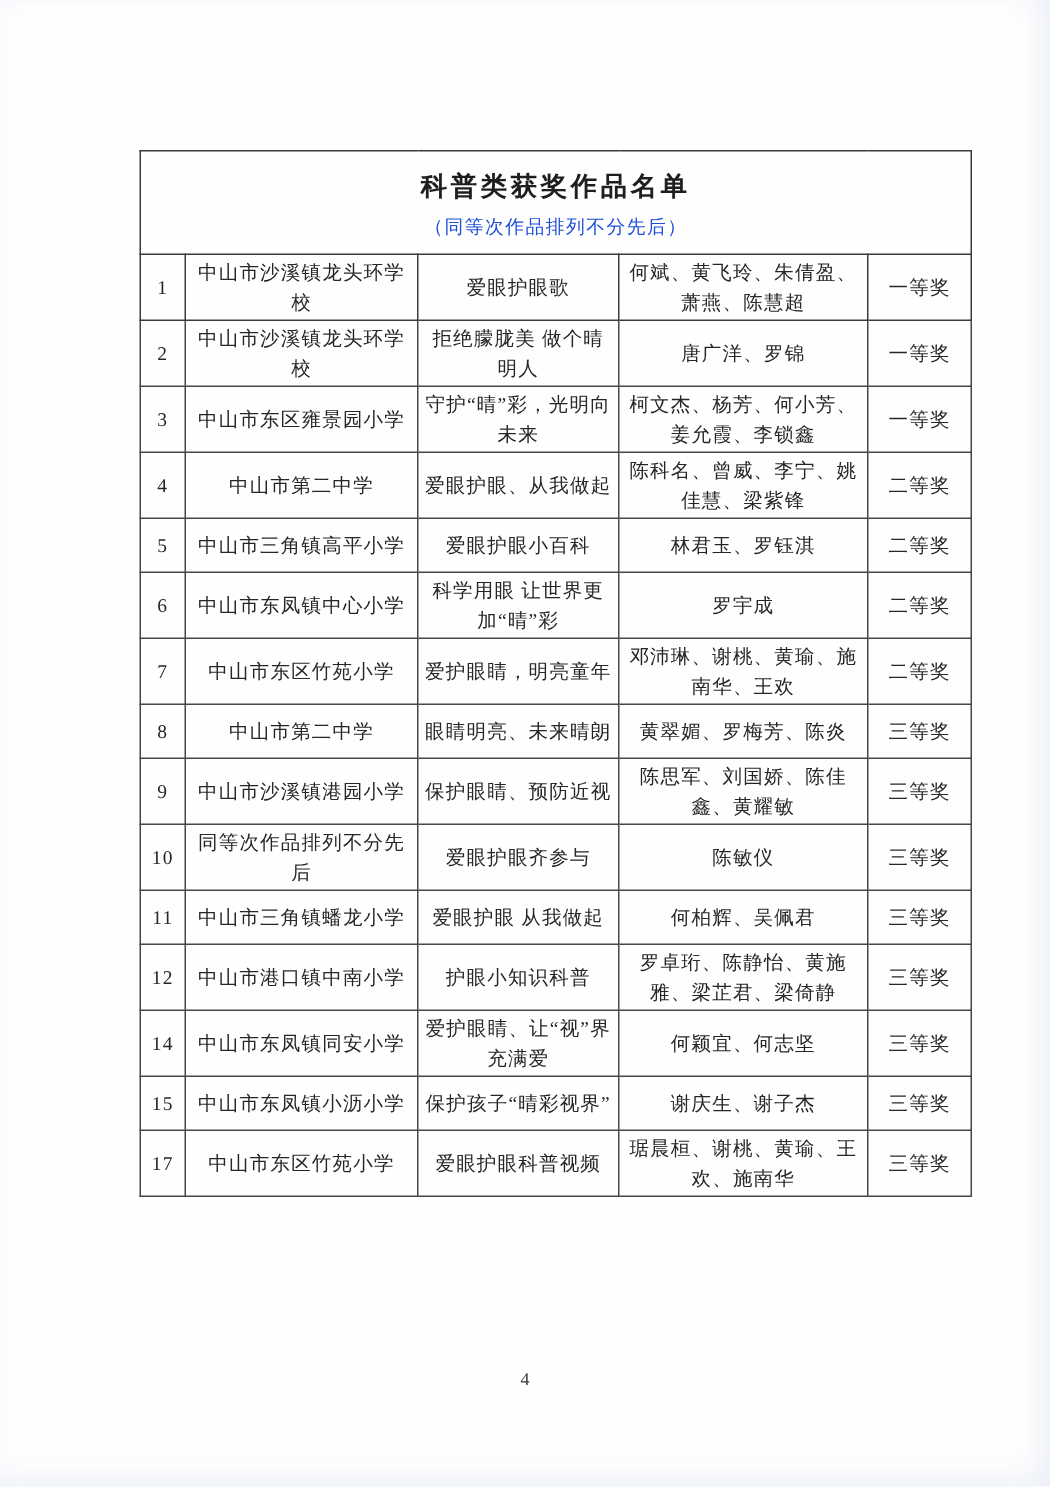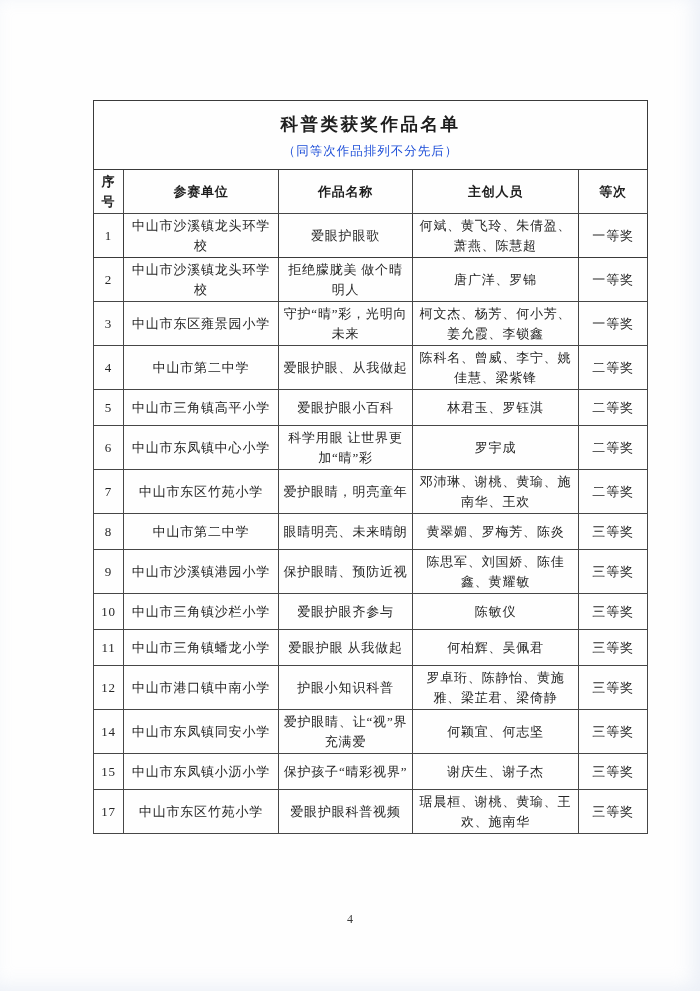--- a/index.html
+++ b/index.html
@@ -92,27 +92,20 @@
       <col style="width:166px">
       <col style="width:69px">
     </colgroup>
     <thead>
       <tr>
         <td class="title-cell" colspan="5">
           <div class="doc-title">科普类获奖作品名单</div>
           <div class="doc-subtitle">（同等次作品排列不分先后）</div>
         </td>
       </tr>
-      <tr class="header-row" id="header-row">
-          <th>序号</th>
-          <th>参赛单位</th>
-          <th>作品名称</th>
-          <th>主创人员</th>
-          <th>等次</th>
-        </tr>
     </thead>
     <tbody id="table-body">
         <tr class="data-row">
           <td>1</td>
           <td>中山市沙溪镇龙头环学校</td>
           <td>爱眼护眼歌</td>
           <td>何斌、黄飞玲、朱倩盈、萧燕、陈慧超</td>
           <td>一等奖</td>
         </tr>
         <tr class="data-row">
@@ -166,21 +159,21 @@
         </tr>
         <tr class="data-row">
           <td>9</td>
           <td>中山市沙溪镇港园小学</td>
           <td>保护眼睛、预防近视</td>
           <td>陈思军、刘国娇、陈佳鑫、黄耀敏</td>
           <td>三等奖</td>
         </tr>
         <tr class="data-row">
           <td>10</td>
-          <td>中山市三角镇沙栏小学</td>
+          <td>同等次作品排列不分先后</td>
           <td>爱眼护眼齐参与</td>
           <td>陈敏仪</td>
           <td>三等奖</td>
         </tr>
         <tr class="data-row">
           <td>11</td>
           <td>中山市三角镇蟠龙小学</td>
           <td>爱眼护眼 从我做起</td>
           <td>何柏辉、吴佩君</td>
           <td>三等奖</td>

